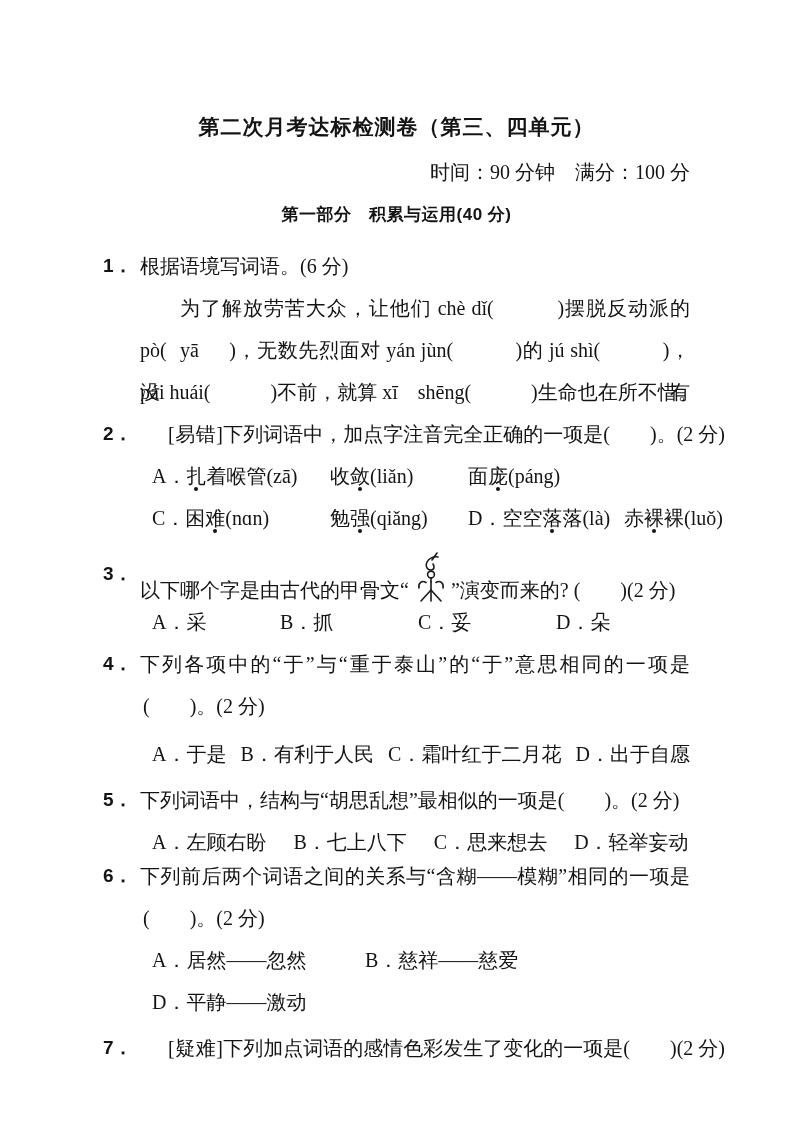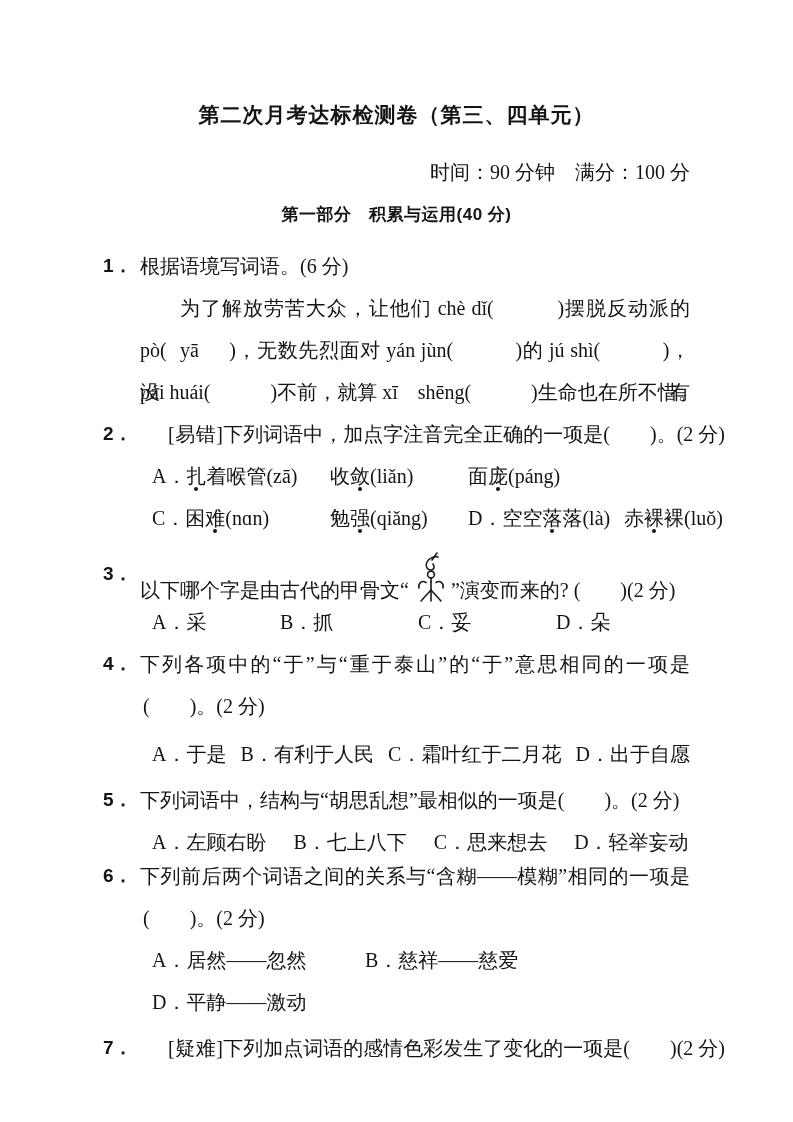--- a/index.html
+++ b/index.html
@@ -5,32 +5,32 @@
   html,body { margin:0; padding:0; background:#fff; }
   .page {
     position:relative;
     width:793px; height:1122px;
     background:#ffffff;
     color:#141414;
     font-family:"Liberation Serif","DejaVu Serif",serif;
     font-size:20px;
     overflow:hidden;
     box-sizing:border-box;
-    padding:0 103px;
+    padding:12px 103px;
   }
   .doc-title {
     margin-top:100px;
     text-align:center;
     font-weight:bold;
     font-size:21px;
     letter-spacing:1px;
     line-height:30px;
   }
   .meta-line {
-    margin-top:29px;
+    margin-top:17px;
     text-align:right;
     font-size:20px;
     line-height:27px;
   }
   .section-title {
     margin-top:15px;
     text-align:center;
     font-family:"Liberation Sans","DejaVu Sans",sans-serif;
     font-weight:bold;
     font-size:17px;

